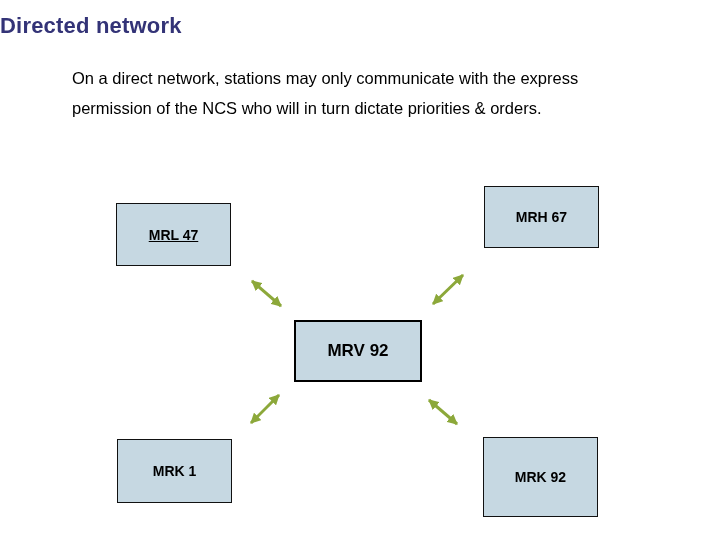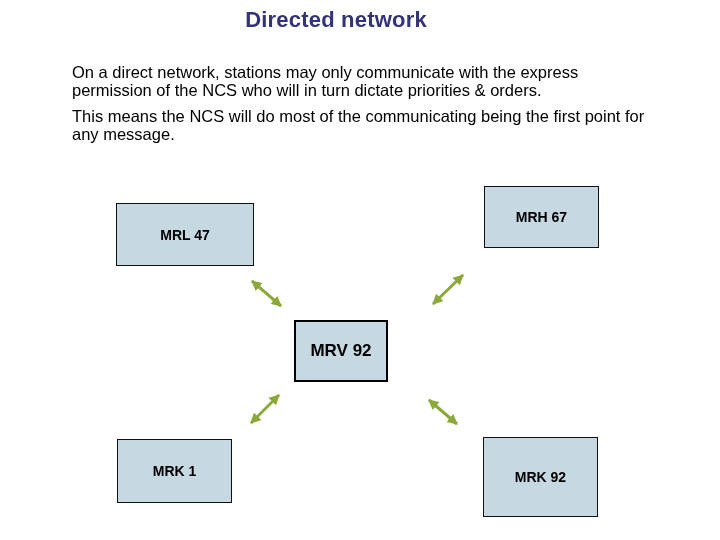--- a/index.html
+++ b/index.html
@@ -11,35 +11,35 @@
     width: 720px;
     height: 540px;
     position: relative;
     overflow: hidden;
     font-family: "Liberation Sans", sans-serif;
     color: #000000;
   }
   .slide-title {
     position: absolute;
     left: 0;
-    top: 7px;
+    top: 13px;
     width: 672px;
-    text-align: center;
+    text-align: left;
     font-size: 22px;
     font-weight: bold;
     color: #333377;
     letter-spacing: 0.2px;
   }
   .body-text {
     position: absolute;
     left: 72px;
     top: 63px;
     width: 578px;
     font-size: 16.5px;
-    line-height: 18px;
+    line-height: 30px;
     color: #000000;
   }
   .body-text p {
     margin: 0 0 8px 0;
   }
   .node-box {
     position: absolute;
     background: #c6d8e2;
     border: 1px solid #111111;
     display: flex;
@@ -47,23 +47,23 @@
     justify-content: center;
     font-weight: bold;
     font-size: 14px;
     color: #000000;
     box-sizing: border-box;
   }
   .node-box.center {
     border: 2px solid #000000;
     font-size: 17px;
   }
-  #box-mrl47 { left: 116px; top: 203px; width: 138px; height: 63px; }
+  #box-mrl47 { left: 116px; top: 203px; width: 115px; height: 63px; text-decoration: underline; }
   #box-mrh67 { left: 484px; top: 186px; width: 115px; height: 62px; }
-  #box-mrv92 { left: 294px; top: 320px; width: 94px; height: 62px; }
+  #box-mrv92 { left: 294px; top: 320px; width: 128px; height: 62px; }
   #box-mrk17 { left: 117px; top: 439px; width: 115px; height: 64px; }
   #box-mrk92 { left: 483px; top: 437px; width: 115px; height: 80px; }
   .arrow-layer {
     position: absolute;
     left: 0;
     top: 0;
     width: 720px;
     height: 540px;
     pointer-events: none;
   }
@@ -72,21 +72,20 @@
     stroke-width: 3;
   }
 </style>
 </head>
 <body>
 
 <div class="slide-title">Directed network</div>
 
 <div class="body-text">
   <p>On a direct network, stations may only communicate with the express permission of the NCS who will in turn dictate priorities &amp; orders.</p>
-  <p>This means the NCS will do most of the communicating being the first point for any message.</p>
 </div>
 
 <svg class="arrow-layer" viewBox="0 0 720 540" xmlns="http://www.w3.org/2000/svg">
   <defs>
     <marker id="ah" viewBox="0 0 10 10" refX="9" refY="5" markerWidth="3.5" markerHeight="3.5" orient="auto-start-reverse" fill="#8CA83A">
       <path d="M0,0 L10,5 L0,10 z"></path>
     </marker>
   </defs>
   <line x1="252" y1="281" x2="281" y2="306" marker-start="url(#ah)" marker-end="url(#ah)"></line>
   <line x1="463" y1="275" x2="433" y2="304" marker-start="url(#ah)" marker-end="url(#ah)"></line>

